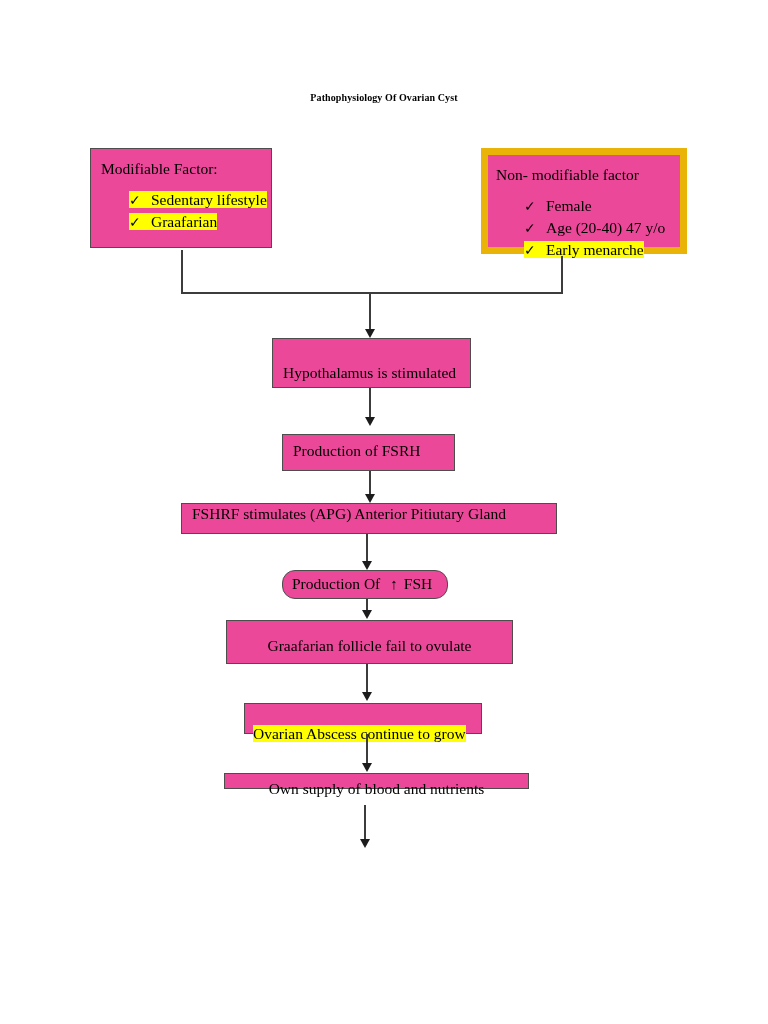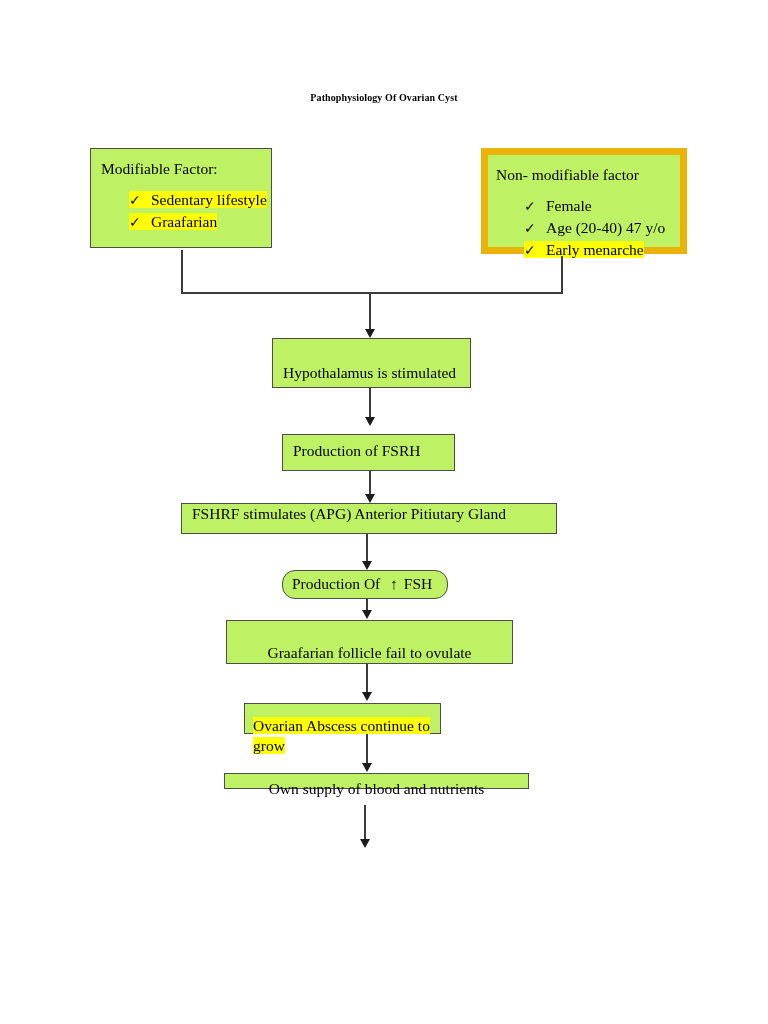--- a/index.html
+++ b/index.html
@@ -32,21 +32,21 @@
     text-align: center;
     font-size: 10px;
     font-weight: bold;
     letter-spacing: 0.1px;
   }
 
   
   .box {
     position: absolute;
     box-sizing: border-box;
-    background: #bef264;
+    background: #ec4899;
     border: 1px solid #4d4d4d;
     font-size: 15.5px;
     line-height: 1.3;
   }
 
   
   #box-modifiable {
     left: 90px; top: 148px;
     width: 182px; height: 100px;
     padding: 10px 0 0 10px;
@@ -101,27 +101,27 @@
   }
   #box-fsh {
     left: 282px; top: 570px;
     width: 166px; height: 29px;
     padding: 3px 0 0 9px;
     border-radius: 13px;
   }
   #box-graafarian {
     left: 226px; top: 620px;
     width: 287px; height: 44px;
-    padding: 22px 0 0 0;
+    padding: 15px 0 0 0;
     text-align: center;
   }
   #box-abscess {
     left: 244px; top: 703px;
-    width: 197px; height: 31px;
-    padding: 12px 0 0 8px;
+    width: 238px; height: 31px;
+    padding: 20px 0 0 8px;
   }
   #box-supply {
     left: 224px; top: 773px;
     width: 305px; height: 16px;
     padding: 5px 0 0 0;
     text-align: center;
   }
 
   .arrow-up-glyph {
     display: inline-block;

